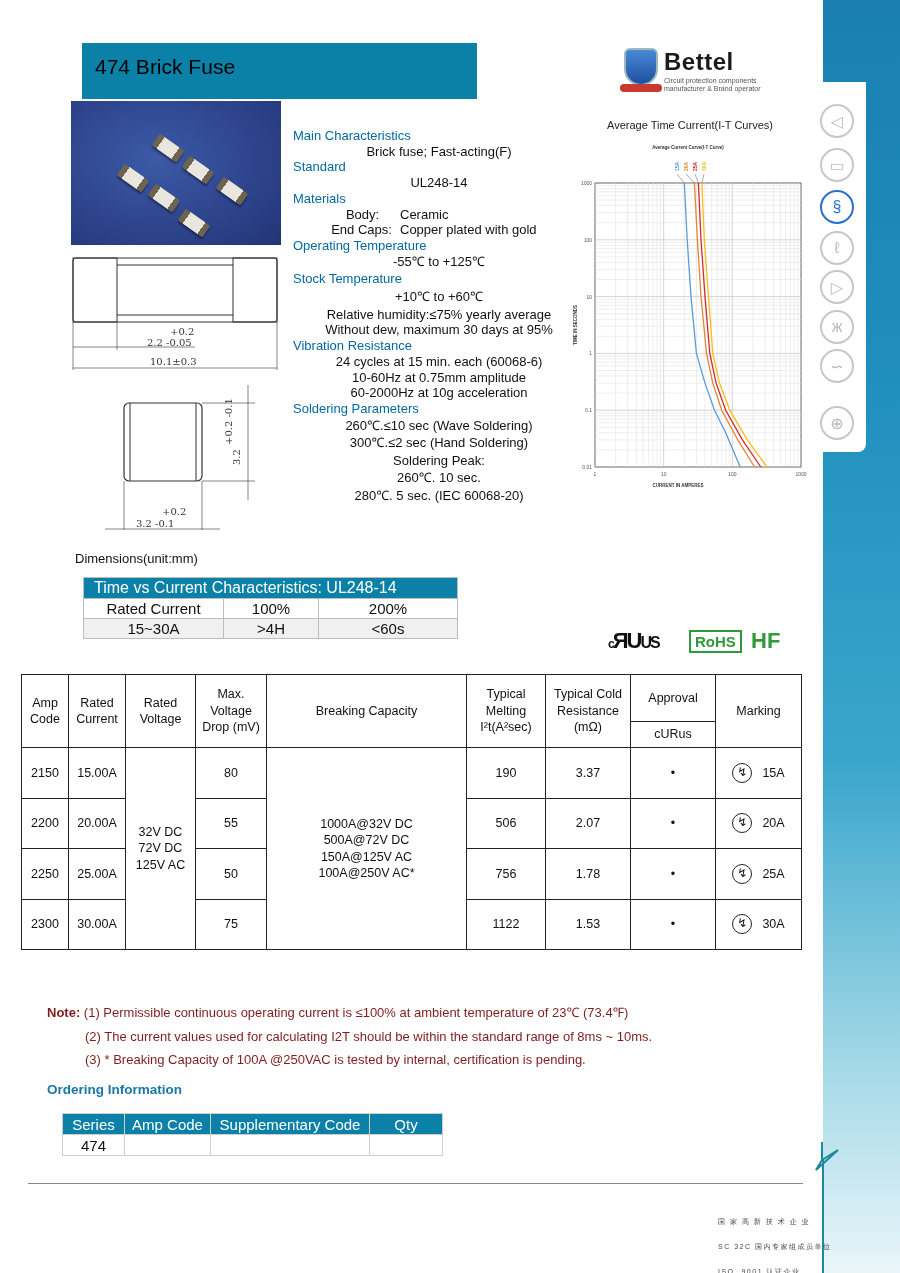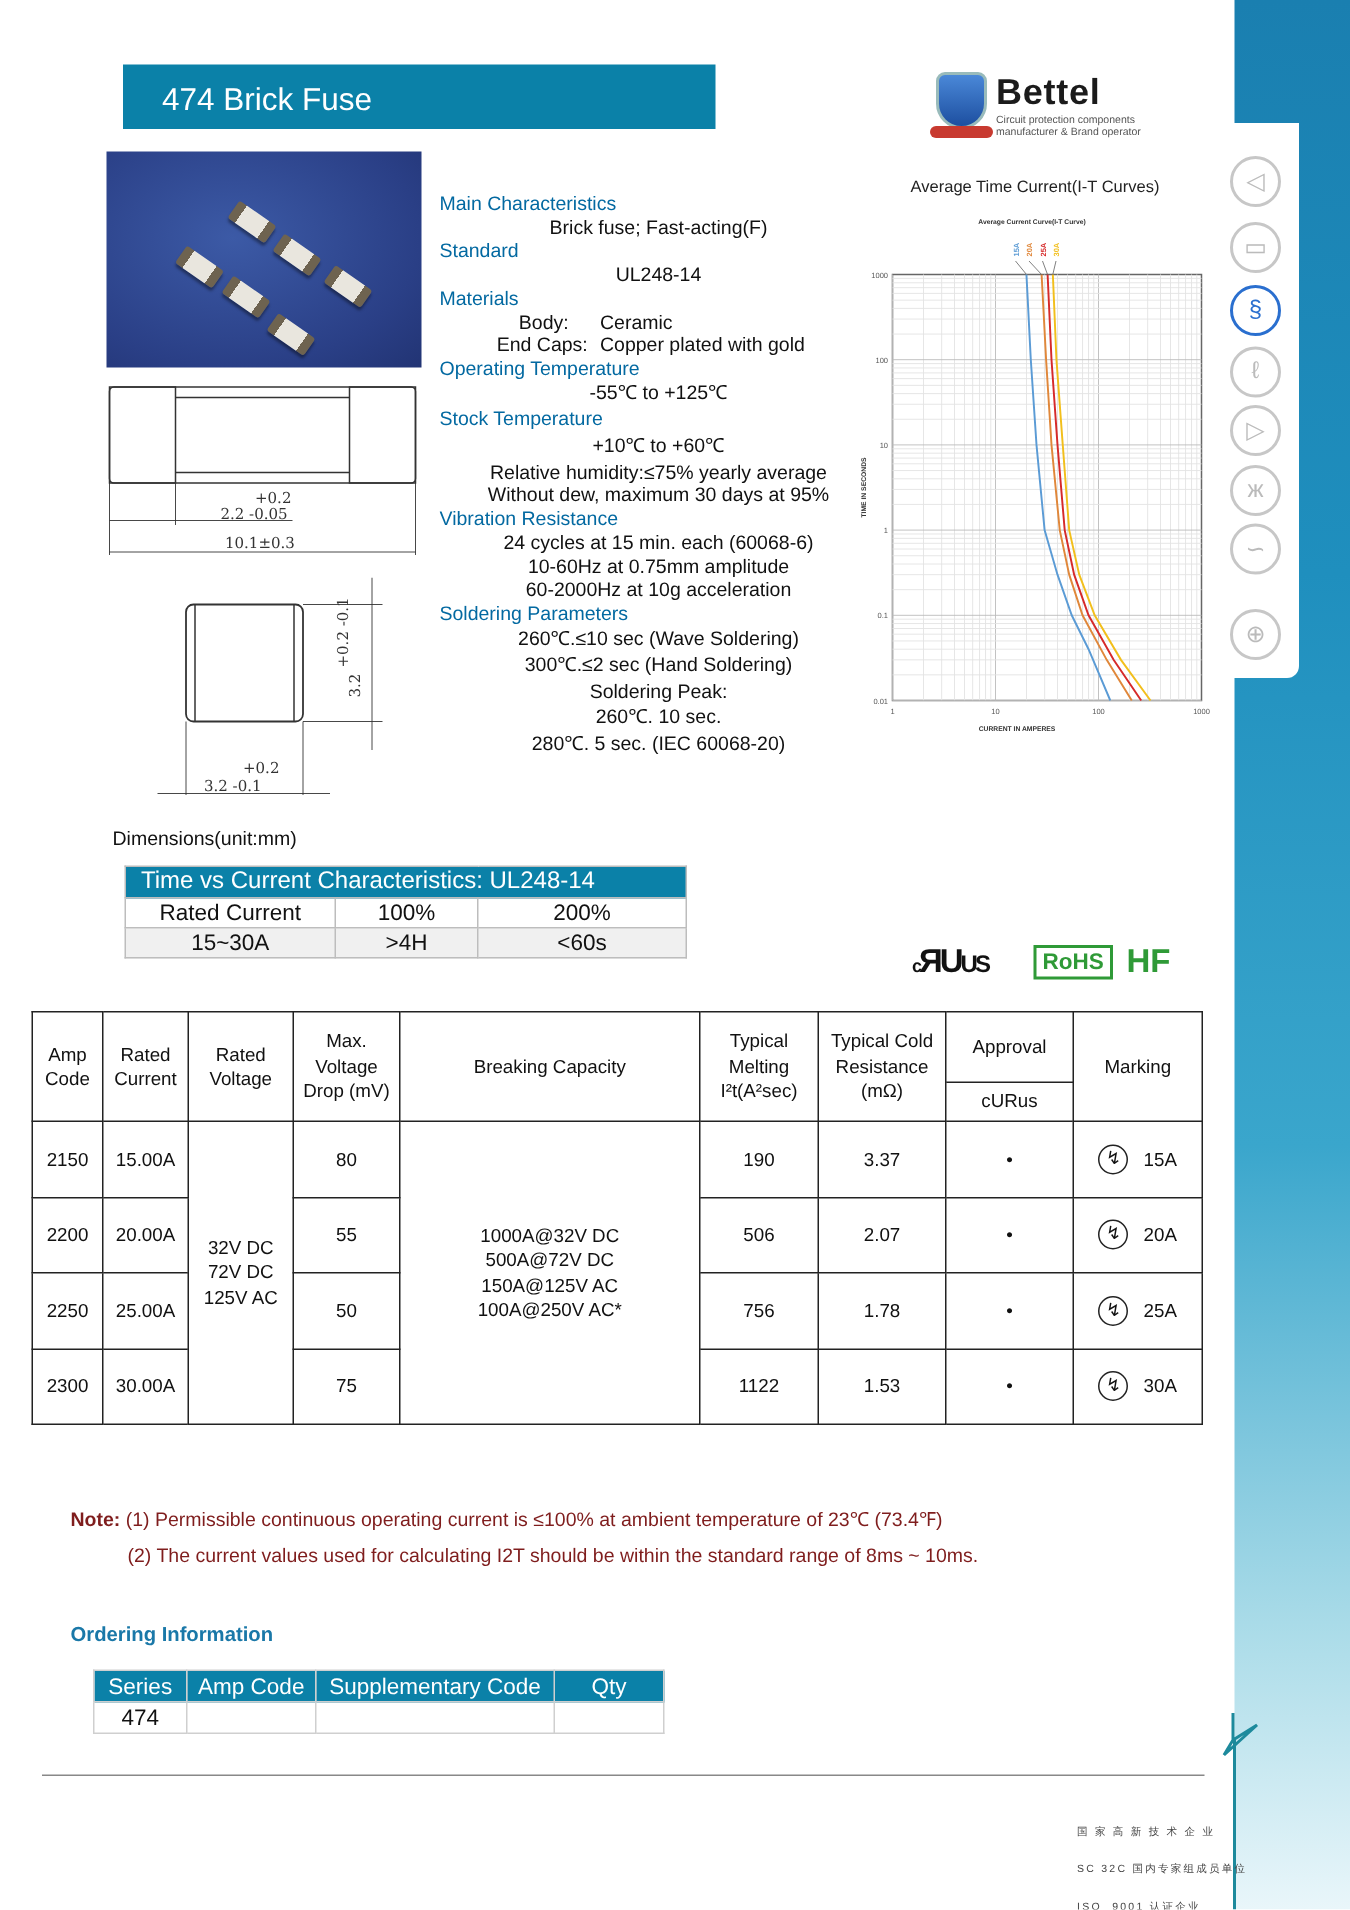--- a/index.html
+++ b/index.html
@@ -7,21 +7,21 @@
   .abs { position: absolute; }
 
   
   #right-band { left: 823px; top: 0; width: 77px; height: 1273px; background: linear-gradient(to bottom, #1a7fb0 0%, #1f8fbe 30%, #3aa6cc 60%, #a9dbe8 85%, #e9f6fa 100%); }
   #right-white-panel { left: 810px; top: 82px; width: 56px; height: 370px; background: #fff; border-radius: 0 0 8px 0; }
   #right-line { left: 822px; top: 1160px; width: 2px; height: 113px; background: #1d8a9c; }
   .side-icon { position: absolute; left: 820px; width: 34px; height: 34px; border: 2px solid #c7c7c7; border-radius: 50%; display: flex; align-items: center; justify-content: center; color: #bbb; font-size: 16px; background: #fff; }
   .side-icon.active { border-color: #2a6fcf; color: #2a6fcf; }
 
   
-  #title-bar { left: 82px; top: 43px; width: 395px; height: 43px; background: #0b81a8; color: #ffffff; font-size: 21px; padding: 12px 0 0 26px; }
+  #title-bar { left: 82px; top: 43px; width: 395px; height: 56px; background: #0b81a8; color: #000000; font-size: 21px; padding: 12px 0 0 13px; }
 
   
   #logo { left: 622px; top: 46px; width: 150px; height: 50px; }
   #logo .shield { position: absolute; left: 2px; top: 2px; width: 34px; height: 38px; background: linear-gradient(#4a88d8, #1d4fa0); border-radius: 6px 6px 17px 17px; border: 2px solid #9bb; }
   #logo .shield-ribbon { position: absolute; left: -2px; top: 38px; width: 42px; height: 8px; background: #c83a30; border-radius: 4px; }
   #logo .brand { position: absolute; left: 42px; top: 2px; font-size: 24px; font-weight: bold; color: #1b1b1b; letter-spacing: 0.5px; }
   #logo .tagline { position: absolute; left: 42px; top: 31px; font-size: 7px; color: #555; line-height: 8px; width: 110px; }
 
   
   #product-photo { left: 71px; top: 101px; width: 210px; height: 144px; background: radial-gradient(ellipse at 40% 40%, #3c5aa6, #2a3f86 70%, #223474); overflow: hidden; }
@@ -399,20 +399,21 @@
               <span>30A</span>
             </span></td>
     </tr>
   </tbody>
     </table>
 </div>
 
 <div class="abs" id="notes">
   <div><b>Note:</b> <span>(1) Permissible continuous operating current is ≤100% at ambient temperature of 23℃ (73.4℉)</span></div>
   <div class="indent">(2) The current values used for calculating I2T should be within the standard range of 8ms ~ 10ms.</div>
+  <div class="indent">(3) * Breaking Capacity of 100A @250VAC is tested by internal, certification is pending.</div>
 </div>
 
 <div class="abs" id="ordering-title">Ordering Information</div>
 <table class="abs" id="order-table">
   <tbody>
       <tr>
     <th style="width:62px">Series</th>
     <th style="width:86px">Amp Code</th>
     <th style="width:159px">Supplementary Code</th>
     <th style="width:73px">Qty</th>

